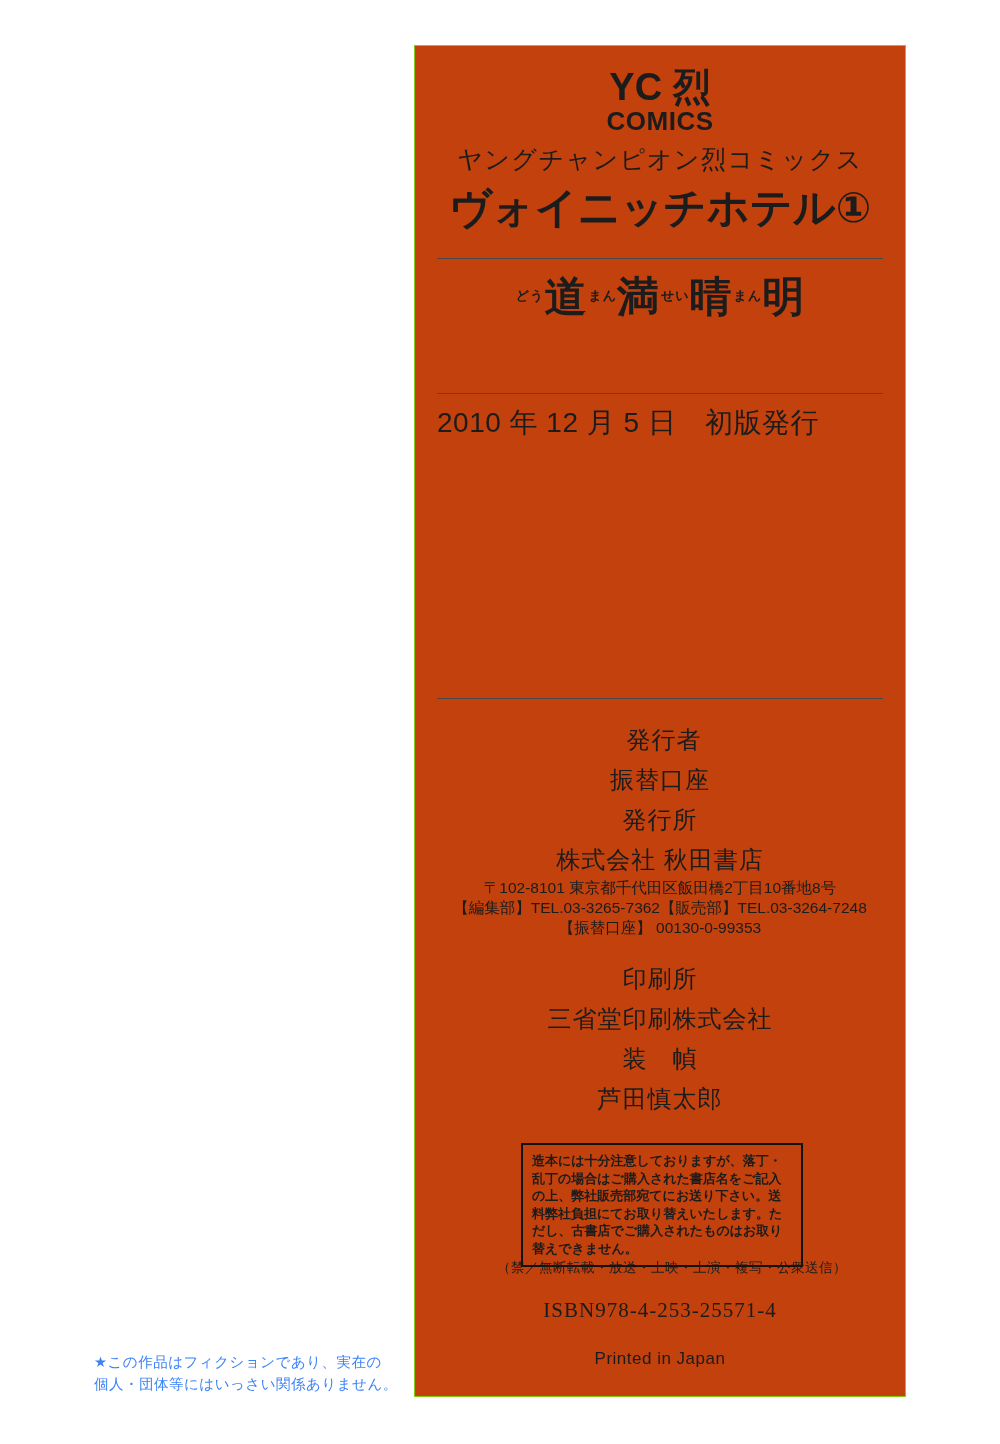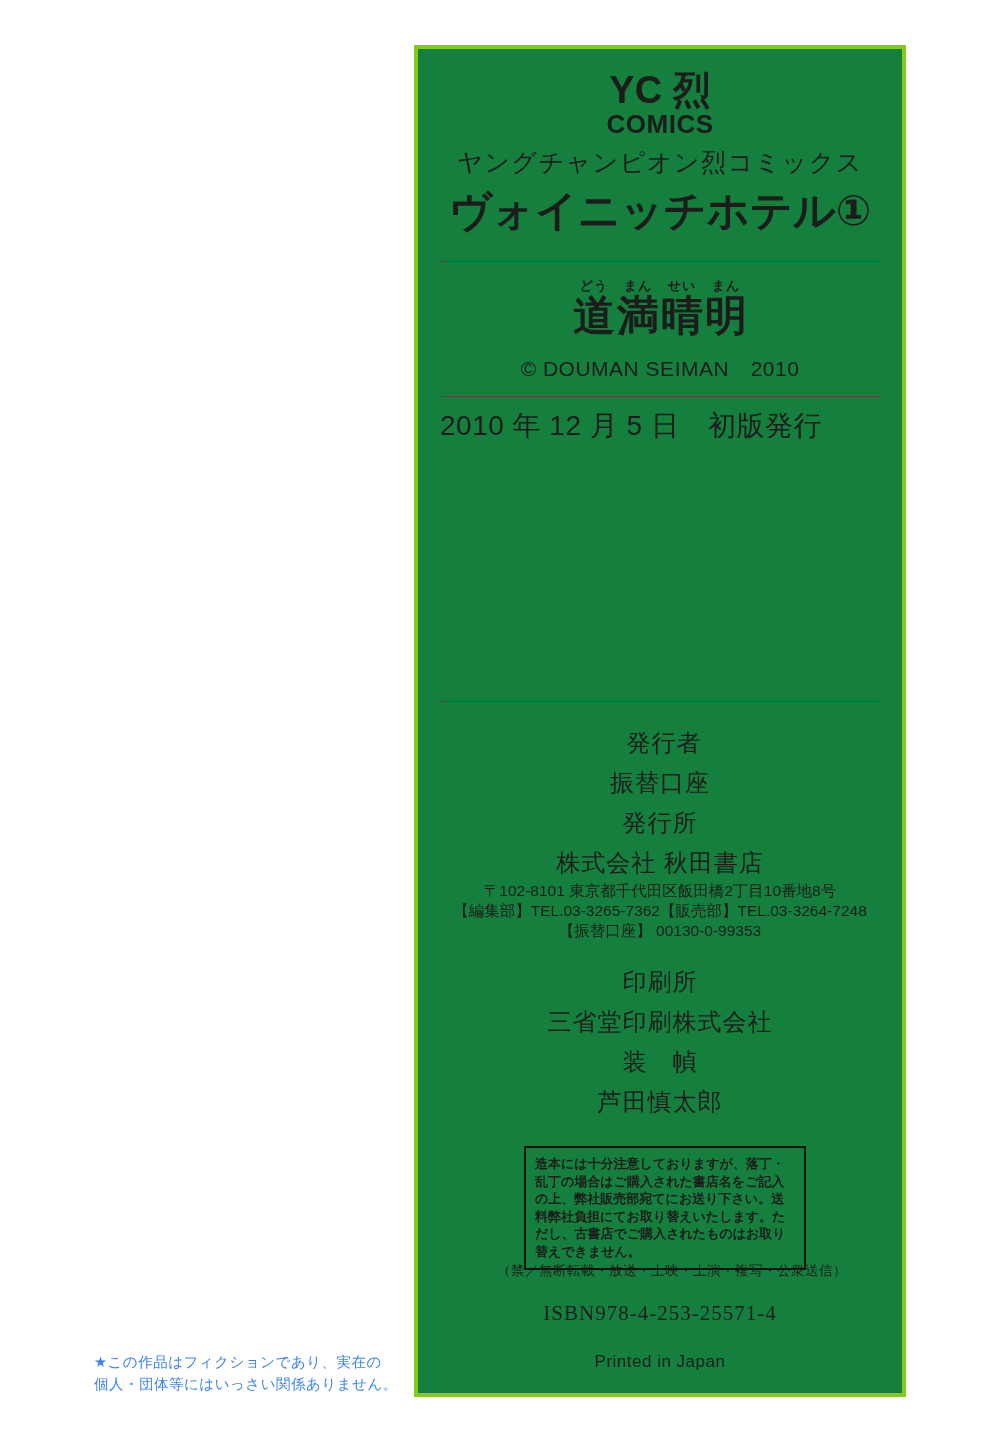--- a/index.html
+++ b/index.html
@@ -15,22 +15,22 @@
     height: 1444px;
     background: #ffffff;
     overflow: hidden;
   }
   .colophon-box {
     position: absolute;
     left: 414px;
     top: 45px;
     width: 492px;
     height: 1352px;
-    border: 4px solid #84cc16;
-    background: #15803d;
+    border: 1px solid #84cc16;
+    background: #c2410c;
     box-sizing: border-box;
   }
   .abs { position: absolute; }
   .center { left: 0; right: 0; text-align: center; }
 
   .logo-line1 {
     top: 22px;
     font-size: 38px;
     font-weight: 800;
     letter-spacing: 0px;
@@ -68,21 +68,20 @@
   .divider-3 { top: 652px; }
 
   .author-block {
     top: 230px;
     display: flex;
     justify-content: center;
     gap: 2px;
   }
   .ruby-col {
     display: flex;
-    flex-direction: column;
     align-items: center;
   }
   .furigana {
     font-size: 13px;
     font-weight: bold;
     line-height: 1.0;
     margin-bottom: 3px;
     letter-spacing: 1px;
   }
   .kanji {
@@ -192,21 +191,20 @@
       <span class="ruby-col">
         <span class="furigana">せい</span>
         <span class="kanji">晴</span>
       </span>
       <span class="ruby-col">
         <span class="furigana">まん</span>
         <span class="kanji">明</span>
       </span>
     </div>
 
-    <div class="abs center copyright-line">© DOUMAN SEIMAN　2010</div>
 
     <div class="divider divider-2"></div>
 
     <div class="abs edition-line">2010 年 12 月 5 日　初版発行</div>
 
     <div class="divider divider-3"></div>
 
     <div class="abs center pub-row row-publisher-label">発行者</div>
     <div class="abs center pub-row row-publisher-name">振替口座</div>
     <div class="abs center pub-row row-office-label">発行所</div>

